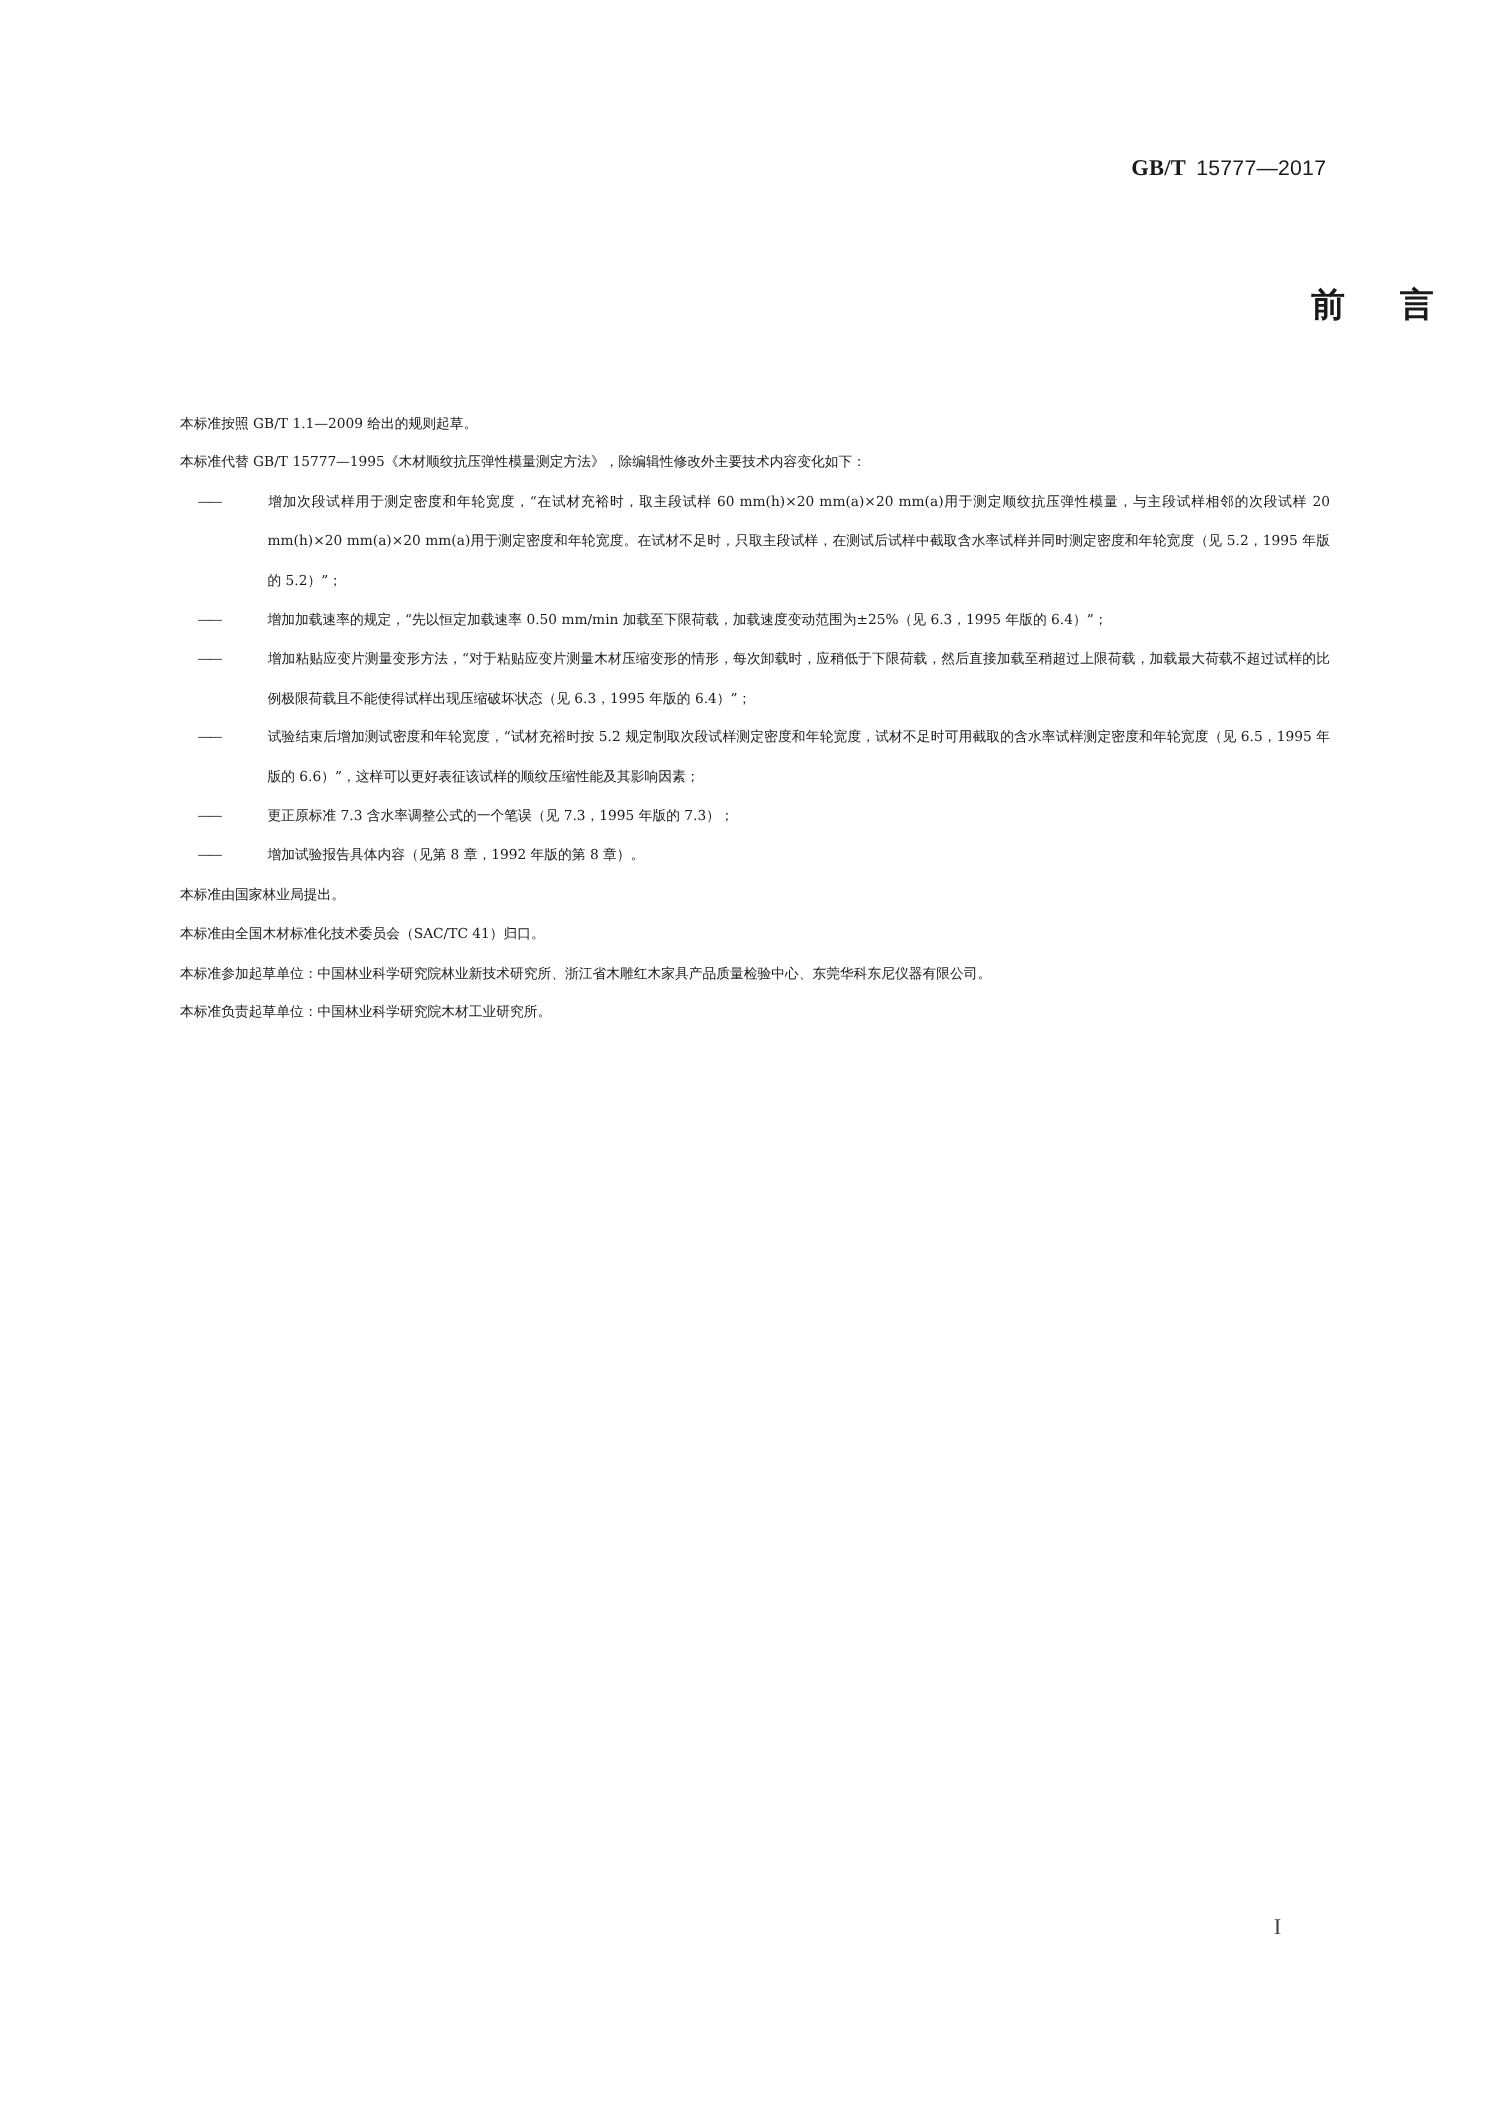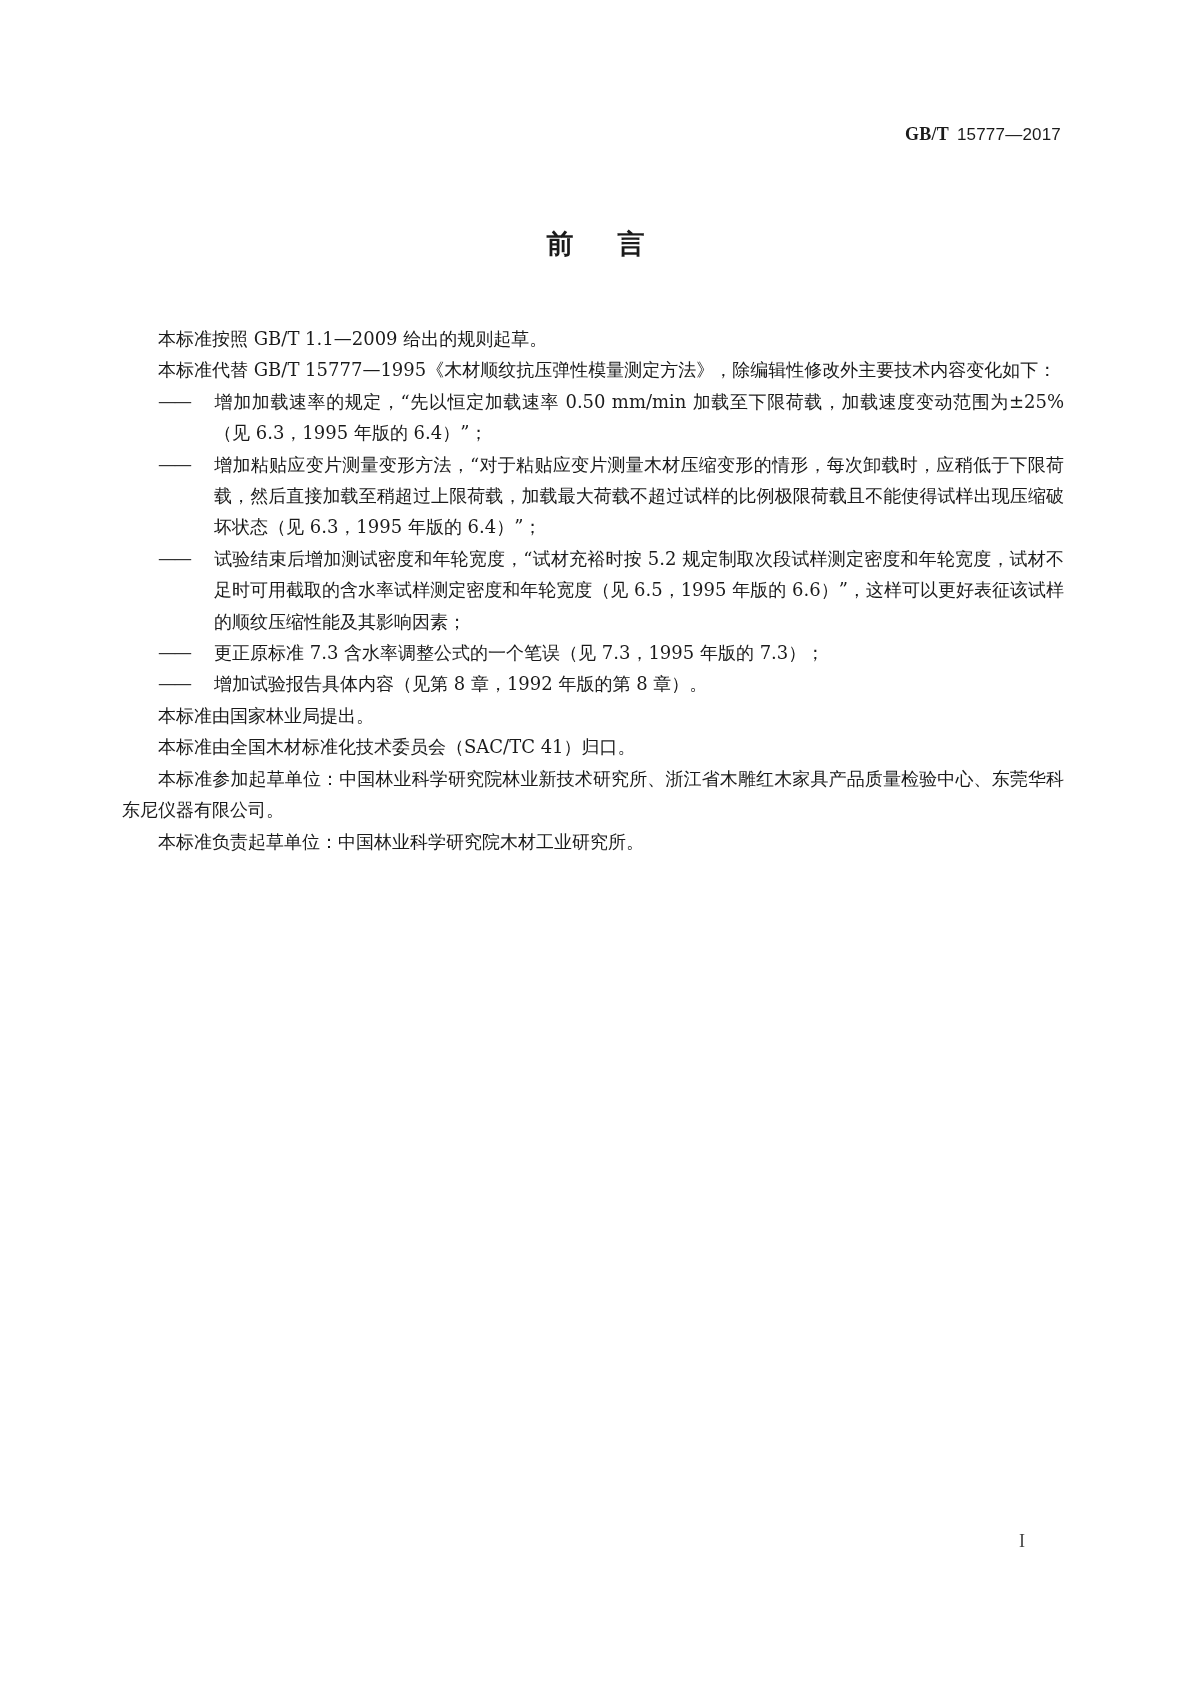--- a/index.html
+++ b/index.html
@@ -32,35 +32,35 @@
     .std-code .num {
       font-family: "Liberation Sans", sans-serif;
       font-size: 17px;
       margin-left: 8px;
     }
     .title {
       position: absolute;
       top: 226px;
       left: 0;
       width: 1191px;
-      text-align: center;
+      text-align: right;
       font-family: "DejaVu Sans", sans-serif;
       font-weight: bold;
       font-size: 27px;
       letter-spacing: 44px;
       padding-left: 44px;
       box-sizing: border-box;
     }
     .content {
       position: absolute;
       top: 323px;
       left: 122px;
       width: 942px;
       font-family: "DejaVu Serif", serif;
-      font-size: 18px;
+      font-size: 11px;
       line-height: 31.4px;
     }
     .para {
       margin: 0;
       text-indent: 2em;
       text-align: justify;
     }
     .dash-item {
       margin: 0;
       padding-left: 92px;
@@ -90,20 +90,21 @@
   <span class="gbt">GB/T</span><span class="num">15777—2017</span>
 </div>
 
 <div class="title">前言</div>
 
 <div class="content">
   <p class="para">本标准按照 GB/T 1.1—2009 给出的规则起草。</p>
   <p class="para">本标准代替 GB/T 15777—1995《木材顺纹抗压弹性模量测定方法》，除编辑性修改外主要技术内容变化如下：</p>
 
   <div>
+    <p class="dash-item"><span class="dash">——</span><span>增加次段试样用于测定密度和年轮宽度，“在试材充裕时，取主段试样 60 mm(h)×20 mm(a)×20 mm(a)用于测定顺纹抗压弹性模量，与主段试样相邻的次段试样 20 mm(h)×20 mm(a)×20 mm(a)用于测定密度和年轮宽度。在试材不足时，只取主段试样，在测试后试样中截取含水率试样并同时测定密度和年轮宽度（见 5.2，1995 年版的 5.2）”；</span></p>
     <p class="dash-item"><span class="dash">——</span><span>增加加载速率的规定，“先以恒定加载速率 0.50 mm/min 加载至下限荷载，加载速度变动范围为±25%（见 6.3，1995 年版的 6.4）”；</span></p>
     <p class="dash-item"><span class="dash">——</span><span>增加粘贴应变片测量变形方法，“对于粘贴应变片测量木材压缩变形的情形，每次卸载时，应稍低于下限荷载，然后直接加载至稍超过上限荷载，加载最大荷载不超过试样的比例极限荷载且不能使得试样出现压缩破坏状态（见 6.3，1995 年版的 6.4）”；</span></p>
     <p class="dash-item"><span class="dash">——</span><span>试验结束后增加测试密度和年轮宽度，“试材充裕时按 5.2 规定制取次段试样测定密度和年轮宽度，试材不足时可用截取的含水率试样测定密度和年轮宽度（见 6.5，1995 年版的 6.6）”，这样可以更好表征该试样的顺纹压缩性能及其影响因素；</span></p>
     <p class="dash-item"><span class="dash">——</span><span>更正原标准 7.3 含水率调整公式的一个笔误（见 7.3，1995 年版的 7.3）；</span></p>
     <p class="dash-item"><span class="dash">——</span><span>增加试验报告具体内容（见第 8 章，1992 年版的第 8 章）。</span></p>
   </div>
 
   <p class="para">本标准由国家林业局提出。</p>
   <p class="para">本标准由全国木材标准化技术委员会（SAC/TC 41）归口。</p>
   <p class="para">本标准参加起草单位：中国林业科学研究院林业新技术研究所、浙江省木雕红木家具产品质量检验中心、东莞华科东尼仪器有限公司。</p>

